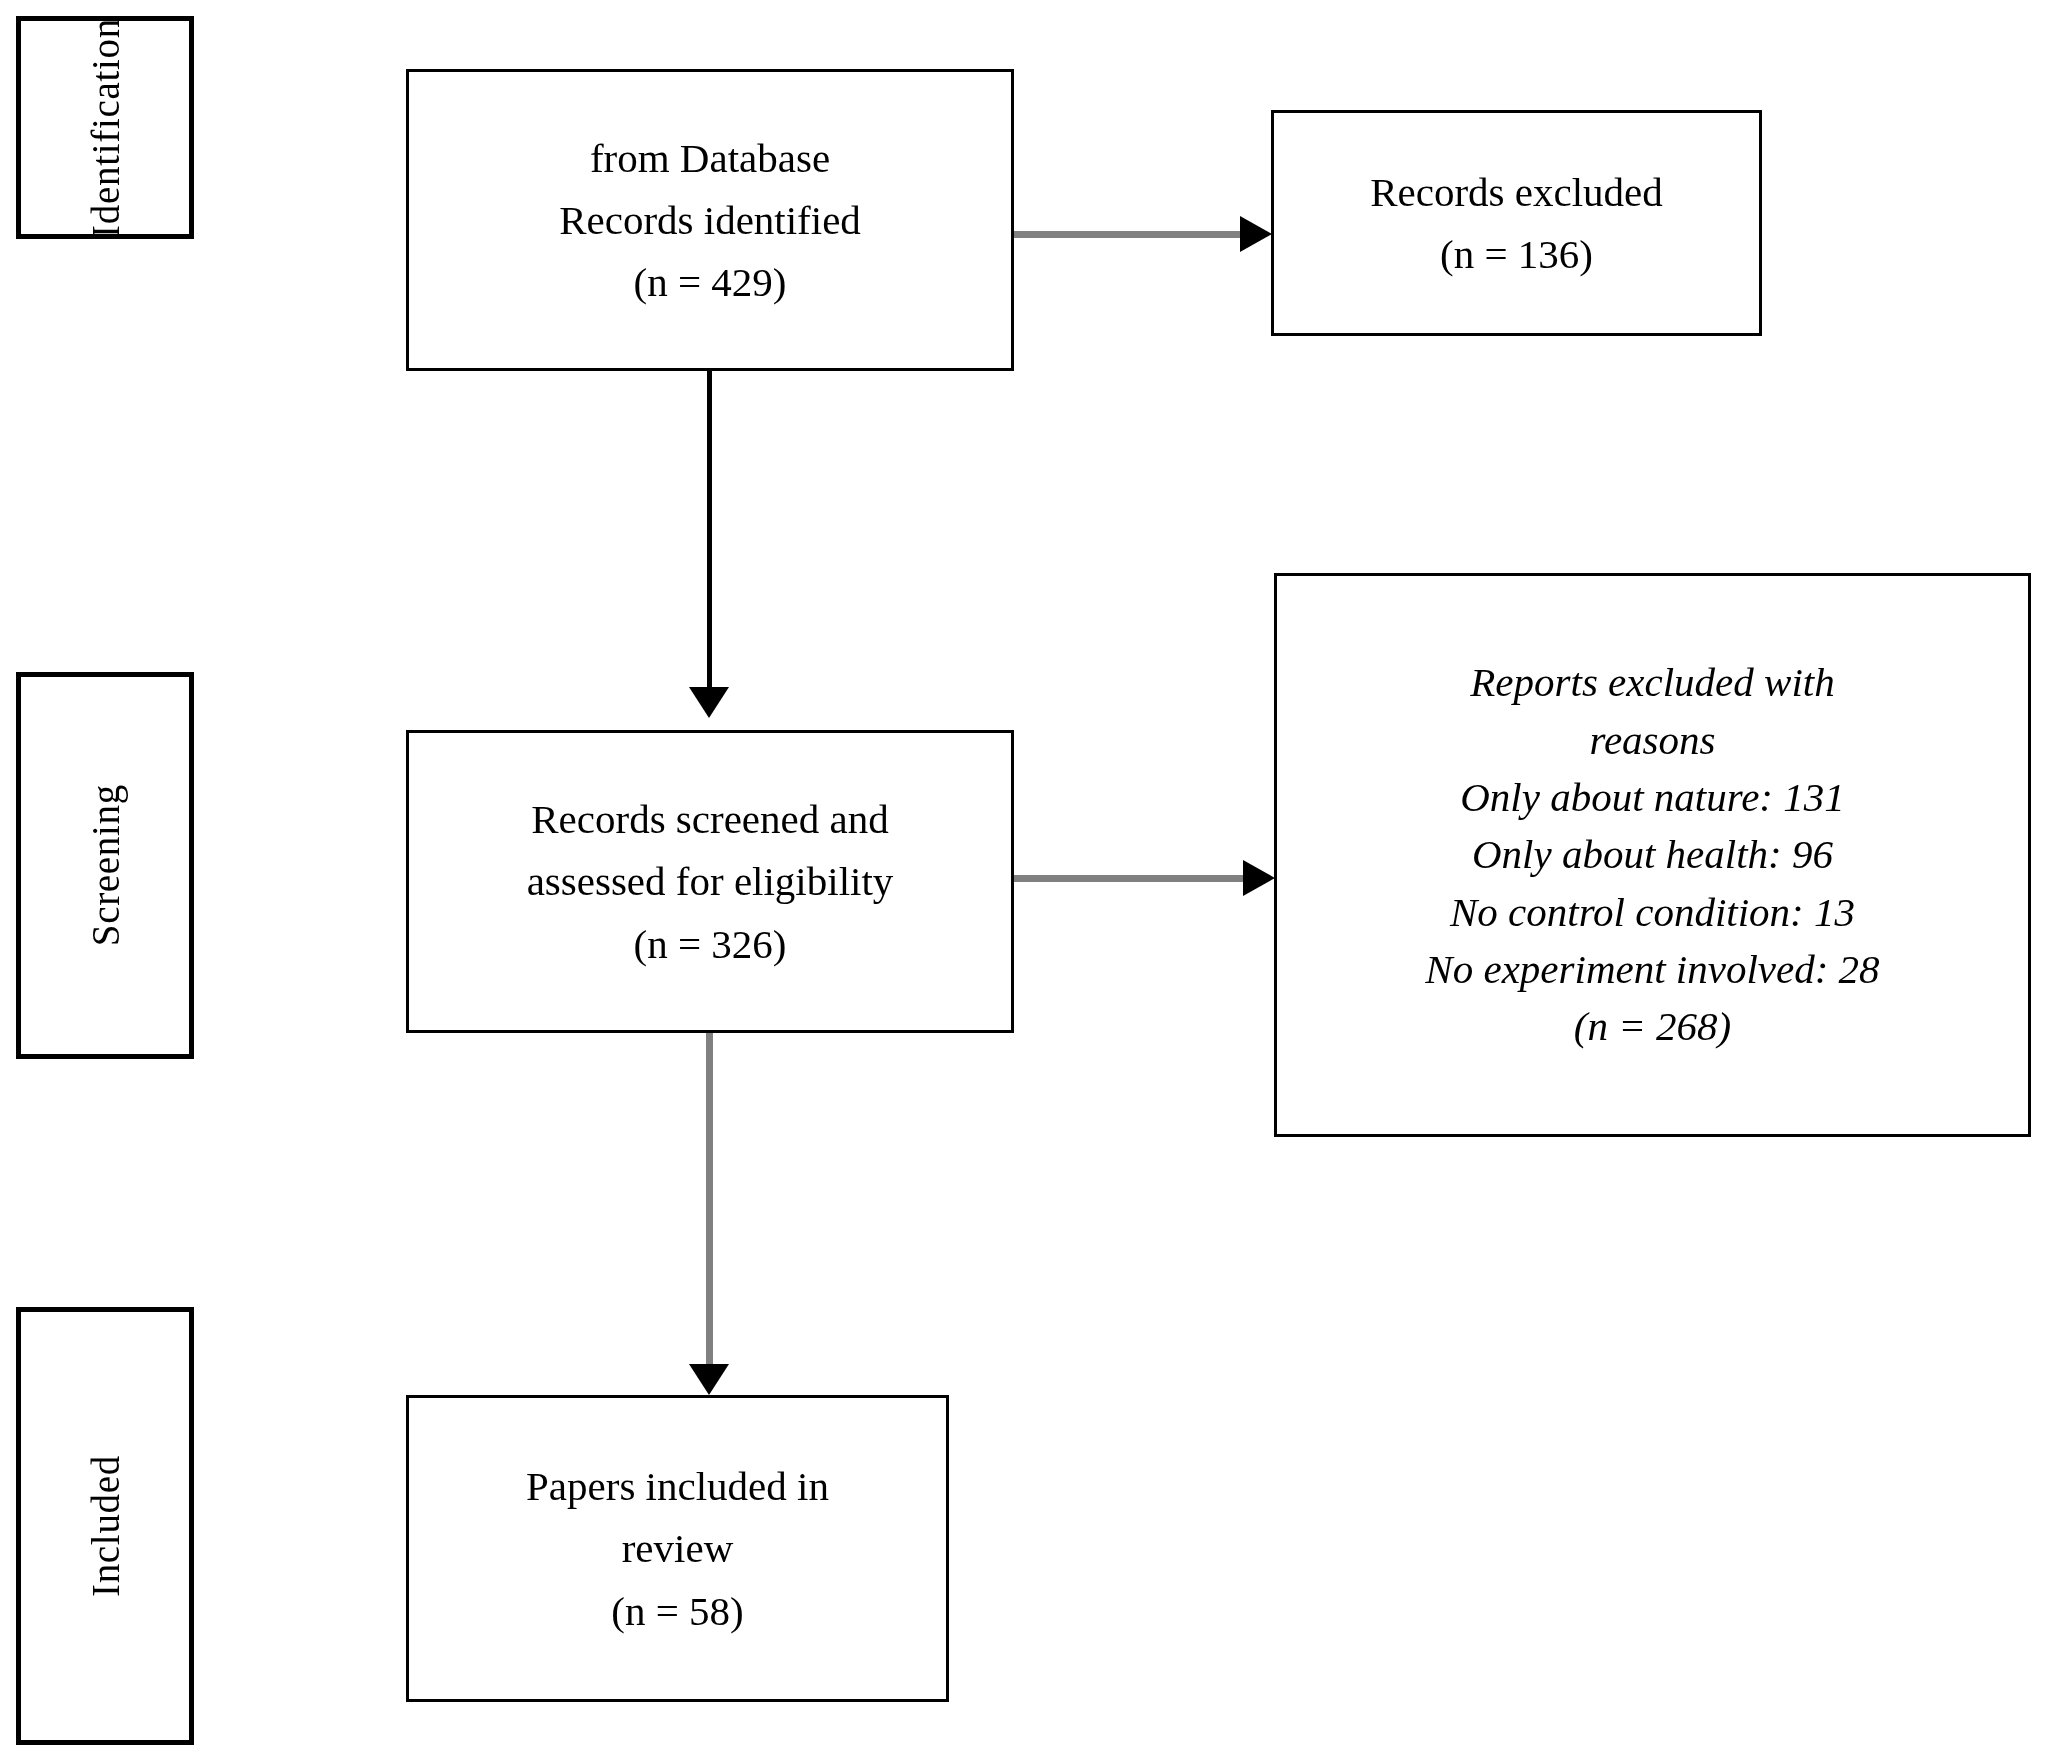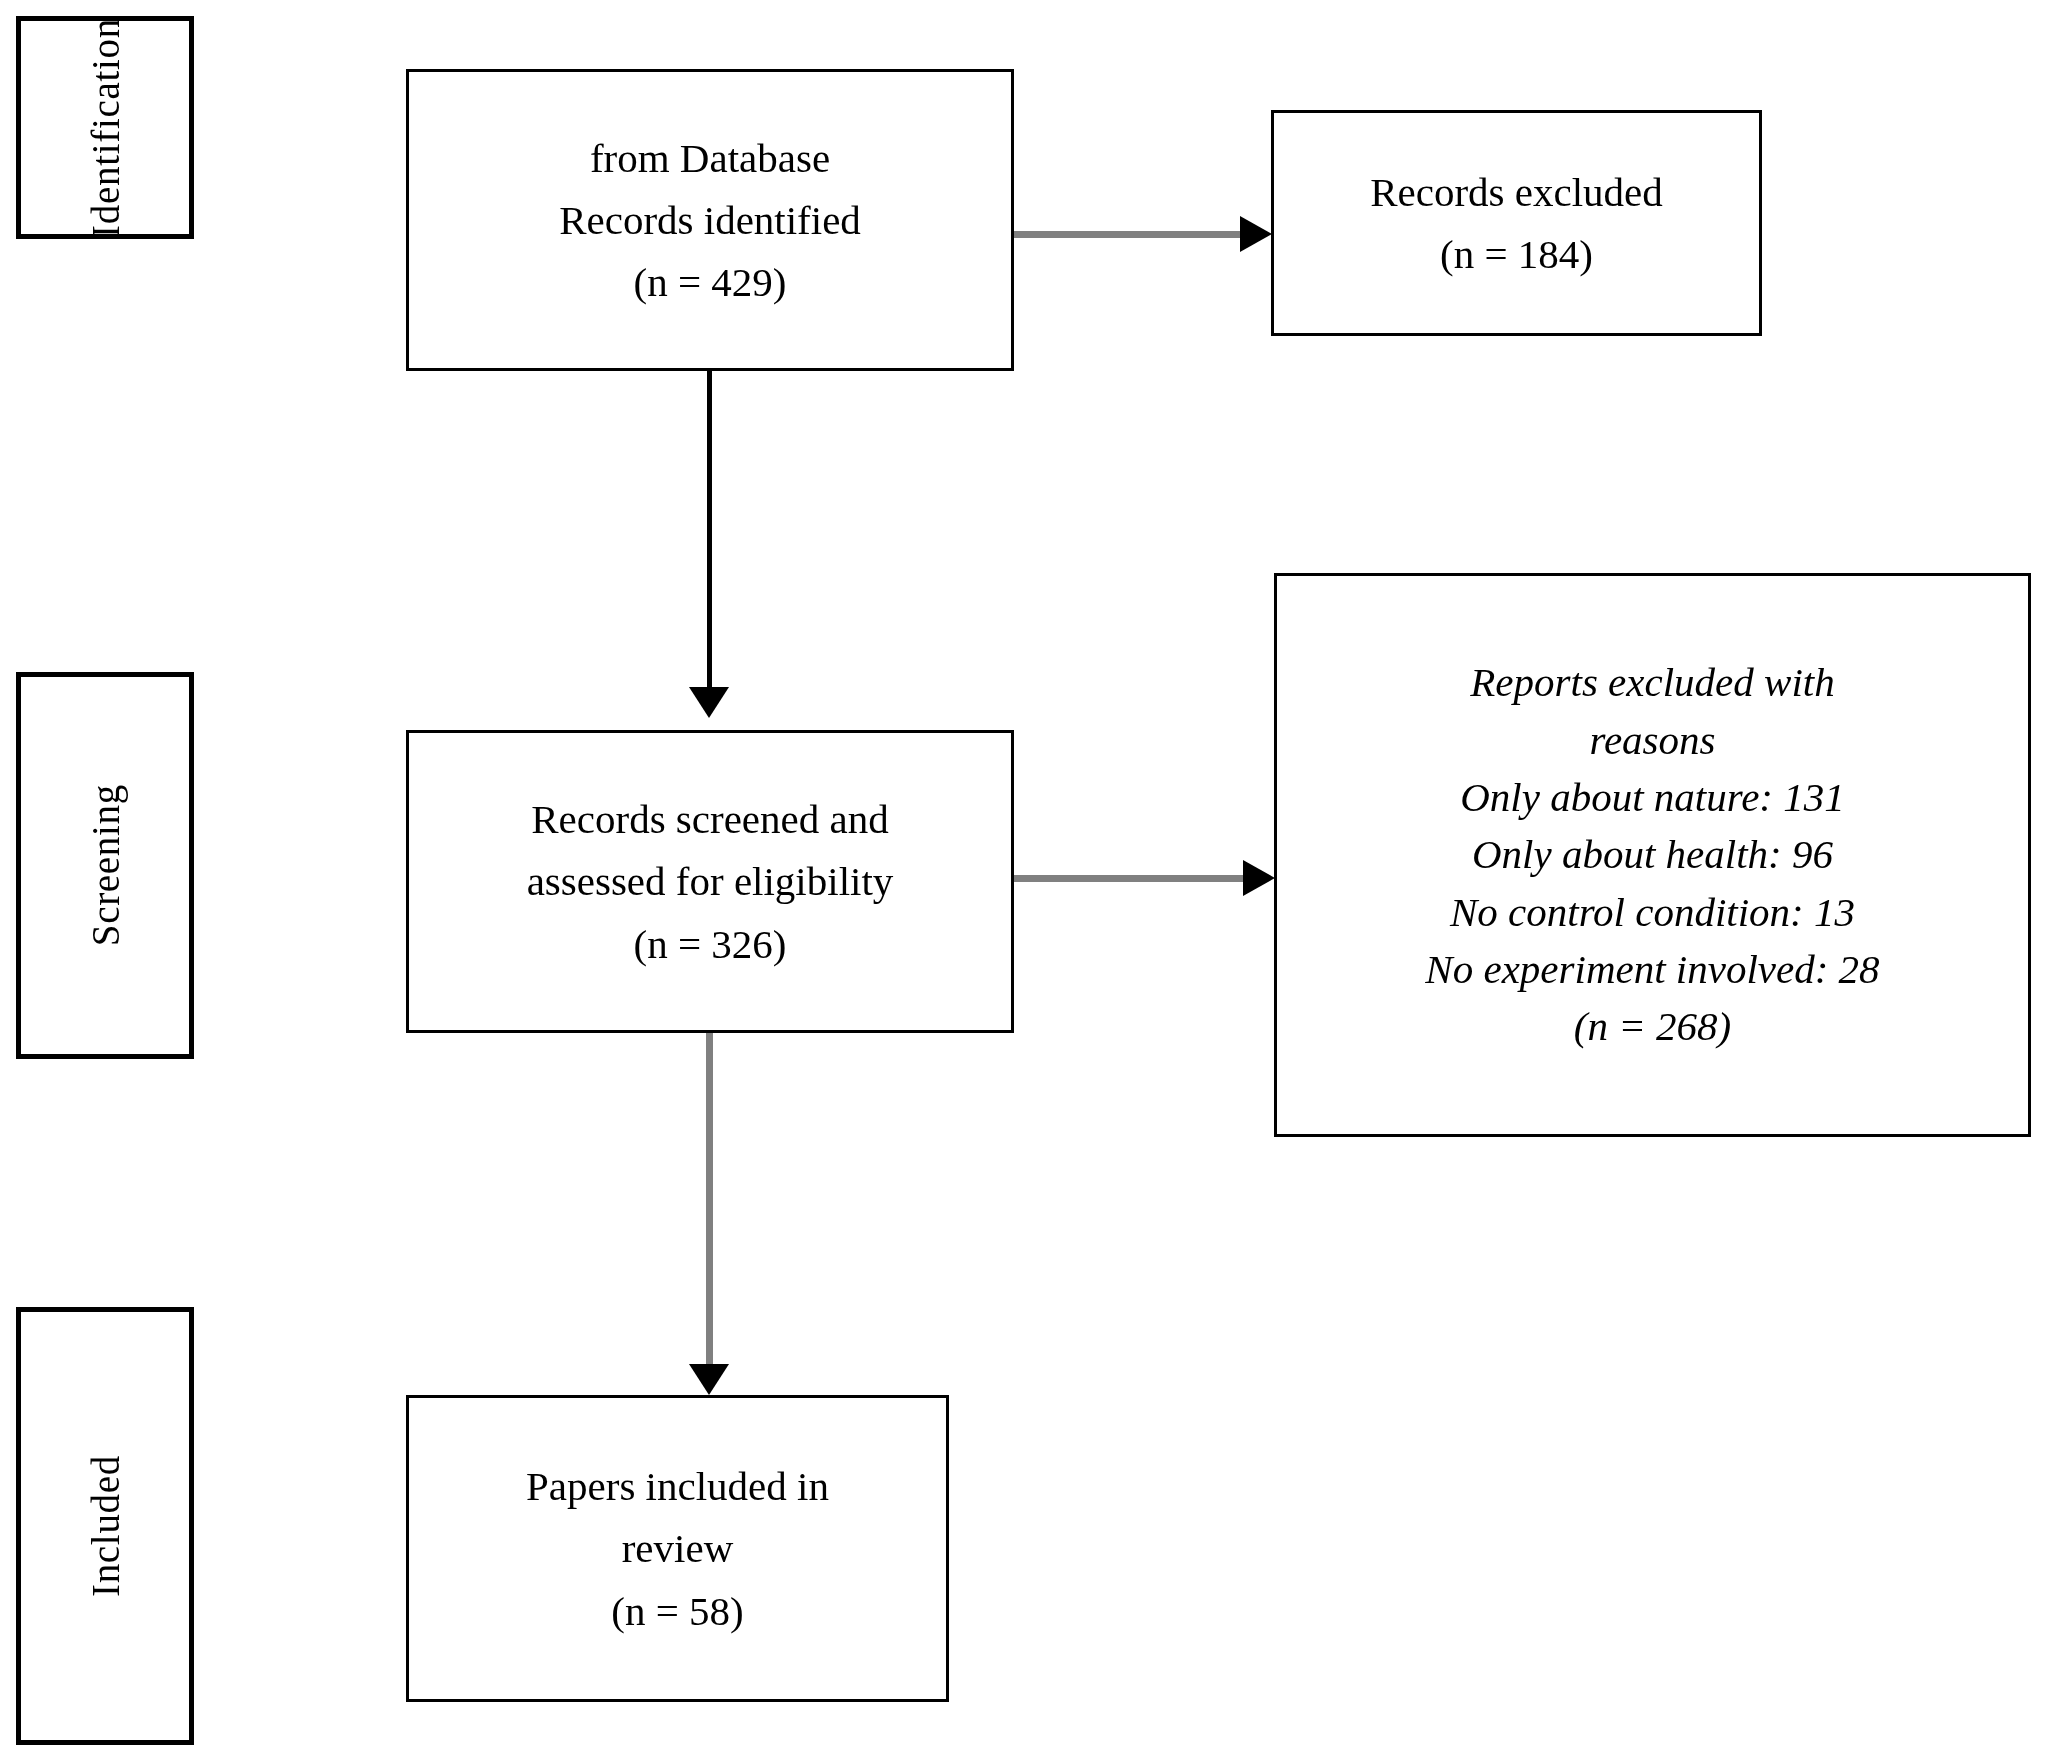--- a/index.html
+++ b/index.html
@@ -125,21 +125,21 @@
   <div class="arrow-down" style="left:689px; top:1364px;"></div>
 
   <div class="node-box" style="left:406px; top:69px; width:608px; height:302px;">
     <div class="node-line">from Database</div>
     <div class="node-line">Records identified</div>
     <div class="node-line">(n = 429)</div>
   </div>
 
   <div class="node-box" style="left:1271px; top:110px; width:491px; height:226px;">
     <div class="node-line">Records excluded</div>
-    <div class="node-line">(n = 184)</div>
+    <div class="node-line">(n = 136)</div>
   </div>
 
   <div class="node-box" style="left:406px; top:730px; width:608px; height:303px;align-items:center;">
     <div class="node-line">Records screened and</div>
     <div class="node-line">assessed for eligibility</div>
     <div class="node-line">(n = 326)</div>
   </div>
 
   <div class="node-box" style="left:1274px; top:573px; width:757px; height:564px;font-style:italic;">
     <div class="node-line tight">Reports excluded with</div>

